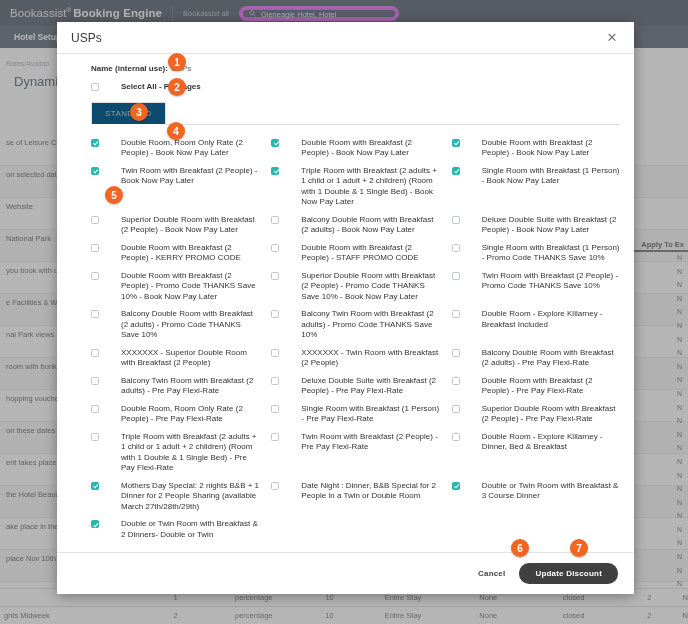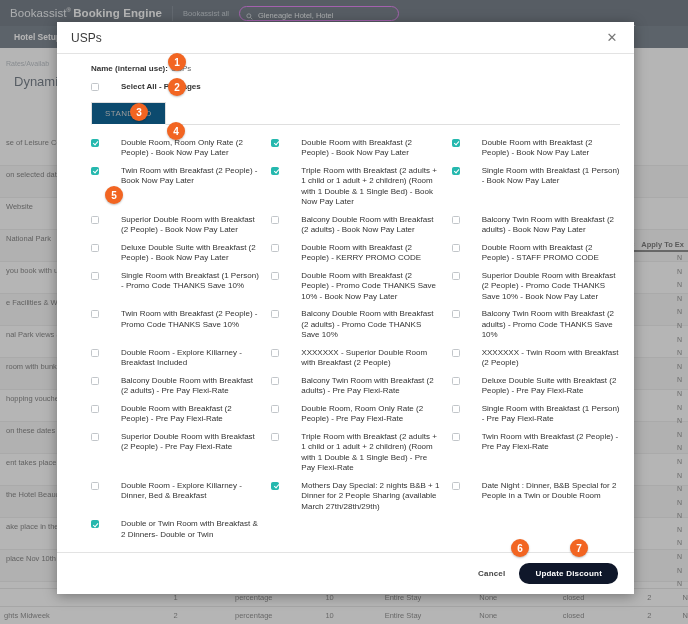--- a/index.html
+++ b/index.html
@@ -18,22 +18,22 @@
     background: #2f3d4c; display: flex; align-items: center;
     padding: 0 10px; color: #fff;
   }
   .brand { font-size: 11.5px; letter-spacing: .1px; white-space: nowrap; }
   .brand .b1 { color: #e9edf1; font-weight: 400; }
   .brand .sup { font-size: 6px; vertical-align: super; }
   .brand .b2 { font-weight: 700; color: #fff; margin-left: 2px; }
   .tb-div { width: 1px; height: 15px; background: #4a5867; margin: 0 10px; }
   .tb-sub { font-size: 7.5px; color: #aeb8c2; white-space: nowrap; }
   .searchbox {
-    margin-left: 10px; height: 15px; border: 1px solid #d946ef; border-radius: 8px;
-    display: flex; align-items: flex-end; padding: 0 8px 0 6px; min-width: 160px;
+    margin-left: 10px; height: 15px; border: 4px solid #d946ef; border-radius: 8px;
+    display: flex; align-items: flex-start; padding: 0 8px 0 6px; min-width: 160px;
     color: #e3e8ec; font-size: 7.5px; gap: 5px;
   }
   .searchbox svg { display:block; }
   .tb-right { margin-left: auto; display: flex; align-items: center; gap: 14px; font-size: 7.5px; color: #d4dae0; }
   .tb-right .item { display: flex; align-items: center; gap: 3px; white-space: nowrap; margin-top: 30px; }
   .caret { width:0;height:0;border-left:3px solid transparent;border-right:3px solid transparent;border-top:3px solid #8e99a4; }
   .avatar-dot { width: 9px; height: 9px; border-radius: 50%; background: #c3cad1; display:inline-block; position: relative; }
   .avatar-dot::after { content:''; position:absolute; left:2.5px; top:1.6px; width:4px; height:4px; border-radius:50%; background:#2f3d4c; }
 
   .subbar {
@@ -110,21 +110,21 @@
   .grid { display: grid; grid-template-columns: 1fr 1fr 1fr; column-gap: 12px; }
   .gcell { min-height: 0; }
   .grid .gcell { padding: 3px 0 4px 0; }
 
   .modal-foot {
     flex: 0 0 auto; border-top: 1px solid #e3e3e3; height: 42px; display: flex;
     align-items: center; justify-content: flex-end; gap: 14px; padding: 0 16px;
   }
   .btn-cancel { font-size: 8px; color: #444; cursor: pointer; font-weight: 700; letter-spacing:.2px;}
   .btn-primary {
-    background: #0f172a; color: #fff; font-size: 8px; font-weight: 700; border: none;
+    background: #404040; color: #fff; font-size: 8px; font-weight: 700; border: none;
     border-radius: 10px; padding: 6px 16px; cursor: pointer; letter-spacing: .2px;
     font-family: "Liberation Sans", sans-serif;
   }
 
   
   .callout {
     position: absolute; width: 18px; height: 18px; border-radius: 50%;
     background: #f26522; color: #fff; font-size: 10px; font-weight: 700;
     display: flex; align-items: center; justify-content: center; z-index: 40;
     box-shadow: 0 1px 2px rgba(0,0,0,.25); font-family: "Liberation Sans", sans-serif;
@@ -322,26 +322,20 @@
           </div>
           <div class="gcell">
             <div class="chk">
               <span class="box"></span>
               <span class="chk-label">Balcony Double Room with Breakfast (2 adults) - Book Now Pay Later</span>
             </div>
           </div>
           <div class="gcell">
             <div class="chk">
               <span class="box"></span>
-              <span class="chk-label">Balcony Twin Room with Breakfast (2 adults) - Book Now Pay Later</span>
-            </div>
-          </div>
-          <div class="gcell">
-            <div class="chk">
-              <span class="box"></span>
               <span class="chk-label">Deluxe Double Suite with Breakfast (2 People) - Book Now Pay Later</span>
             </div>
           </div>
           <div class="gcell">
             <div class="chk">
               <span class="box"></span>
               <span class="chk-label">Double Room with Breakfast (2 People) - KERRY PROMO CODE</span>
             </div>
           </div>
           <div class="gcell">
@@ -467,20 +461,26 @@
           <div class="gcell">
             <div class="chk">
               <span class="box on"></span>
               <span class="chk-label">Mothers Day Special: 2 nights B&amp;B + 1 Dinner for 2 People Sharing (available March 27th/28th/29th)</span>
             </div>
           </div>
           <div class="gcell">
             <div class="chk">
               <span class="box"></span>
               <span class="chk-label">Date Night : Dinner, B&amp;B Special for 2 People in a Twin or Double Room</span>
+            </div>
+          </div>
+          <div class="gcell">
+            <div class="chk">
+              <span class="box on"></span>
+              <span class="chk-label">Double or Twin Room with Breakfast &amp; 3 Course Dinner</span>
             </div>
           </div>
           <div class="gcell">
             <div class="chk">
               <span class="box on"></span>
               <span class="chk-label">Double or Twin Room with Breakfast &amp; 2 Dinners- Double or Twin</span>
             </div>
           </div>
         </div>
     </div>

